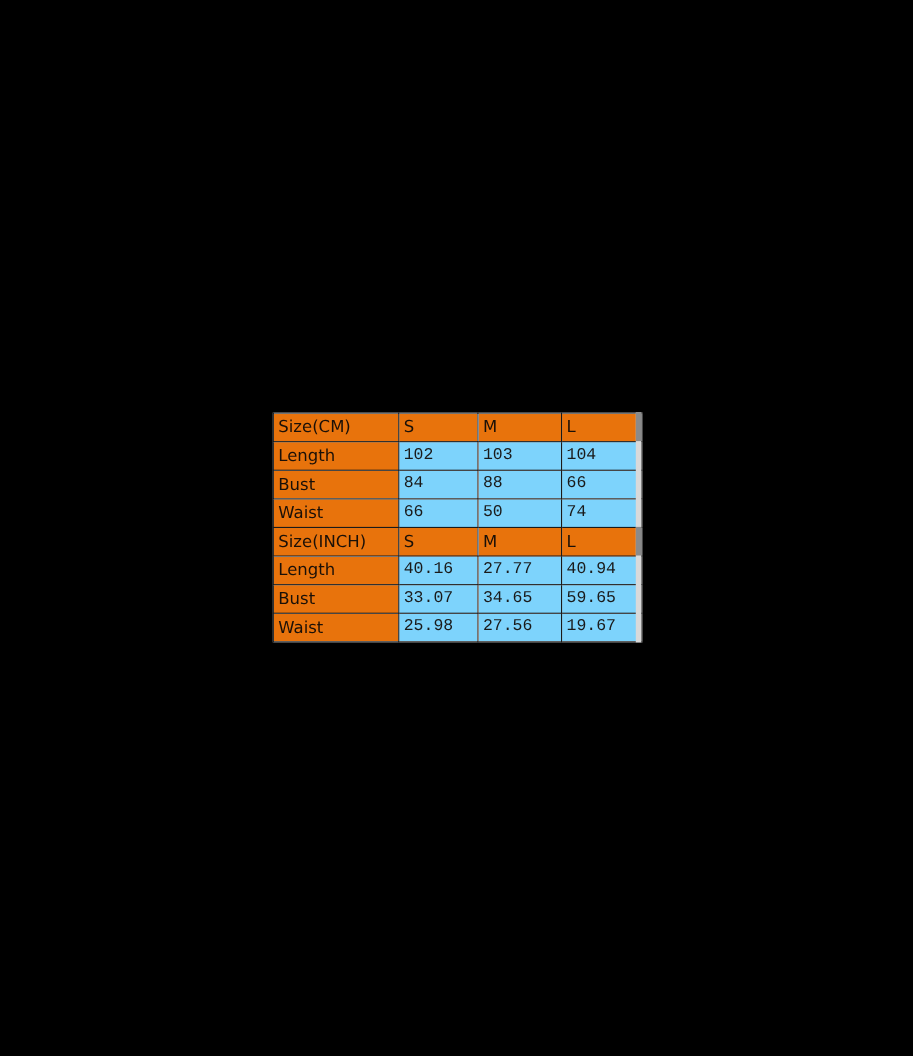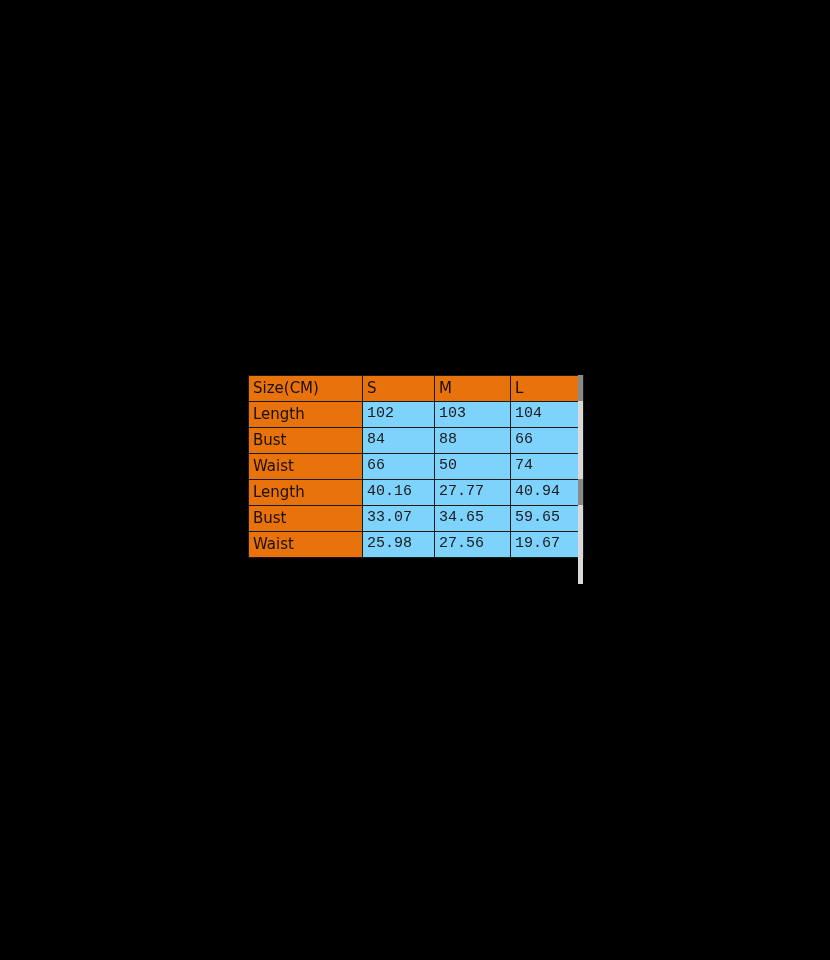--- a/index.html
+++ b/index.html
@@ -102,20 +102,26 @@
         <td class="cell-plain">88</td>
         <td class="cell-plain">66</td>
       </tr>
       <tr>
         <td class="cell-orange">Waist</td>
         <td class="cell-plain">66</td>
         <td class="cell-plain">50</td>
         <td class="cell-plain">74</td>
       </tr>
       <tr>
+        <td class="cell-orange">Size(INCH)</td>
+        <td class="cell-orange">S</td>
+        <td class="cell-orange">M</td>
+        <td class="cell-orange">L</td>
+      </tr>
+      <tr>
         <td class="cell-orange">Length</td>
         <td class="cell-plain">40.16</td>
         <td class="cell-plain">27.77</td>
         <td class="cell-plain">40.94</td>
       </tr>
       <tr>
         <td class="cell-orange">Bust</td>
         <td class="cell-plain">33.07</td>
         <td class="cell-plain">34.65</td>
         <td class="cell-plain">59.65</td>

